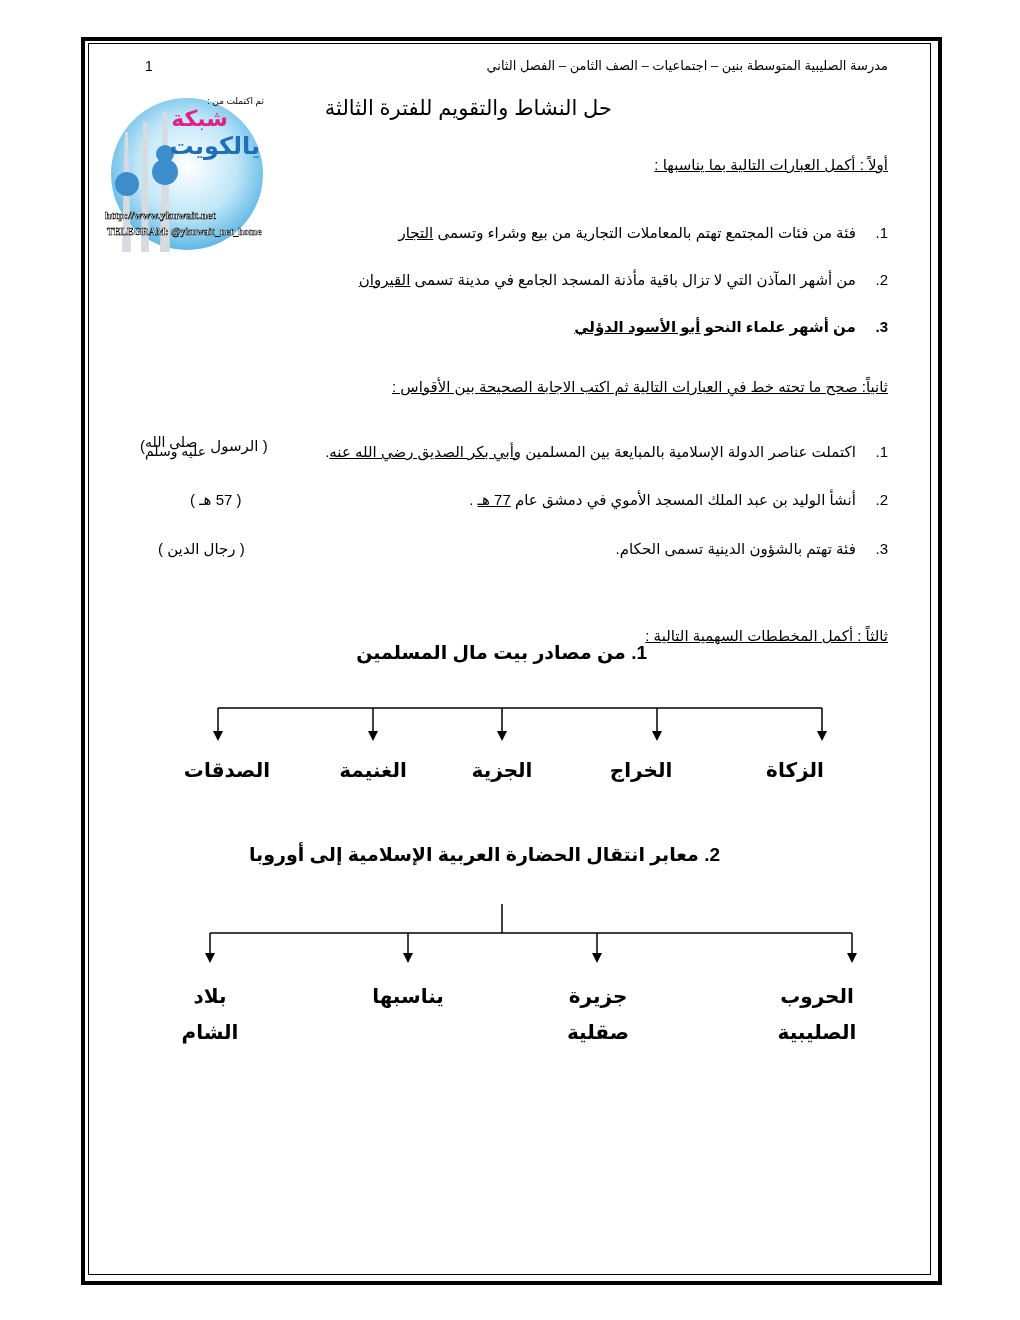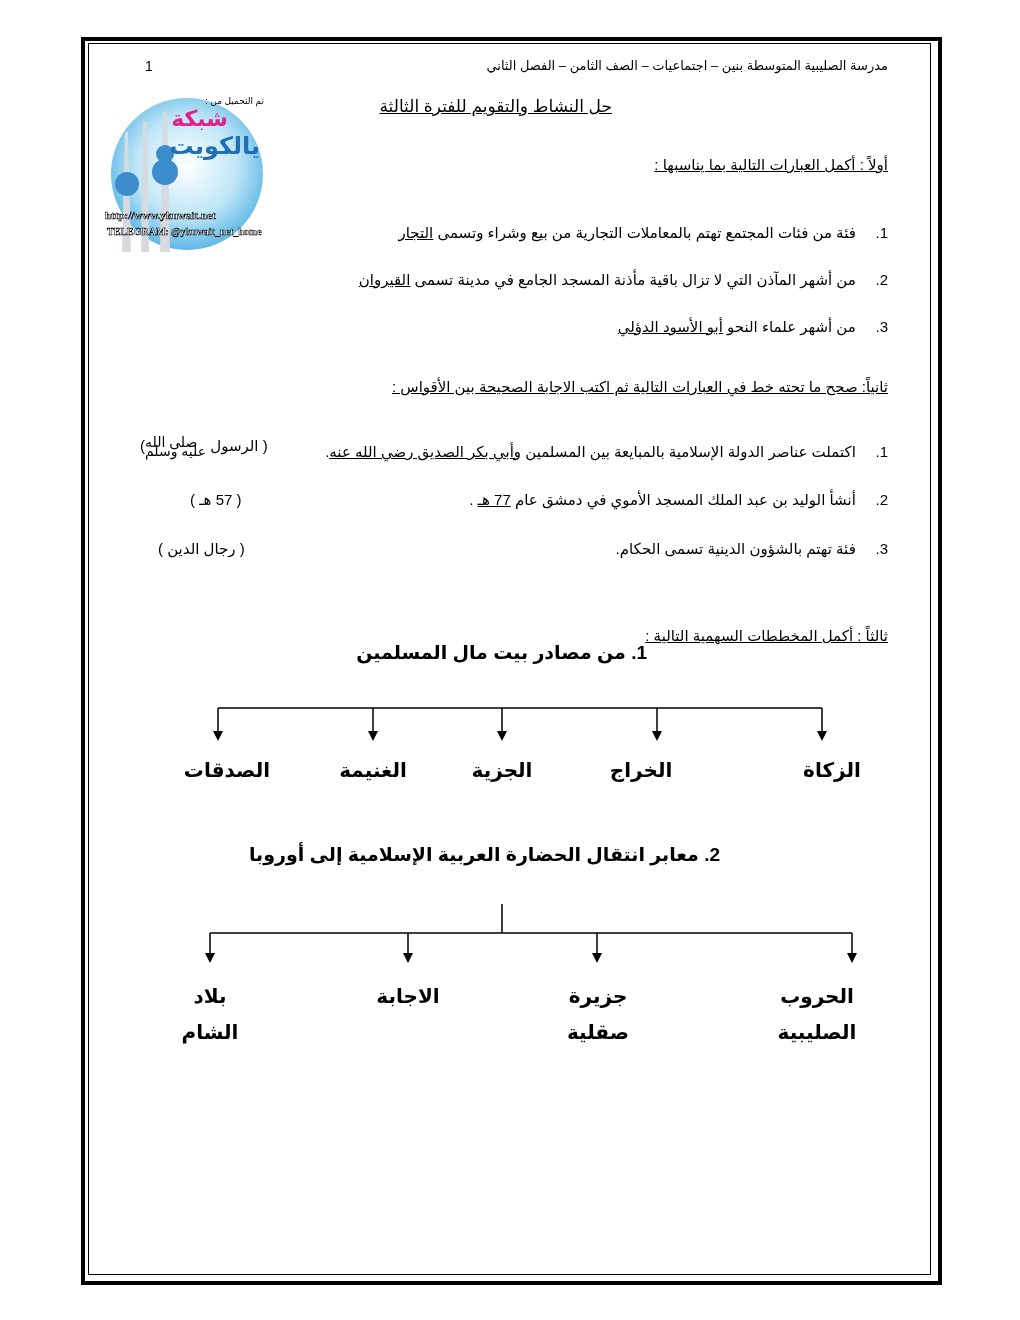--- a/index.html
+++ b/index.html
@@ -6,21 +6,21 @@
   body { width:1020px; height:1320px; position:relative; overflow:hidden;
          font-family:"Liberation Sans", "DejaVu Sans", sans-serif; color:#000; }
   .frame-outer { position:absolute; left:81px; top:37px; width:853px; height:1240px;
                  border:4px solid #000; }
   .frame-inner { position:absolute; left:88px; top:43px; width:841px; height:1230px;
                  border:1.5px solid #000; }
   .abs { position:absolute; }
   .rtl { direction:rtl; text-align:right; unicode-bidi:embed; }
   .hdr { right:132px; top:58px; font-size:13px; white-space:nowrap; }
   .pagenum { left:145px; top:58px; font-size:14px; }
-  .title { right:408px; top:96px; font-size:17px; text-decoration:underline; white-space:nowrap; }
+  .title { right:408px; top:96px; font-size:21px; white-space:nowrap; }
   .sec { right:132px; font-size:15px; text-decoration:underline; white-space:nowrap; }
   .item { right:132px; font-size:15px; white-space:nowrap; }
   .item .num { display:inline-block; width:28px; text-align:right; }
   .u { text-decoration:underline; }
   .ans { font-size:15px; white-space:nowrap; }
   .small-honorific { display:inline-block; font-size:14px; line-height:9px; text-align:left; vertical-align:middle; }
   .diag-title { font-size:19px; font-weight:bold; white-space:nowrap; }
   .node { font-size:20px; font-weight:bold; text-align:center; direction:rtl; line-height:36px; }
   .logo { left:105px; top:92px; width:165px; height:160px; }
 </style>
@@ -44,40 +44,40 @@
     </defs>
     <circle cx="82" cy="82" r="76" fill="url(#g1)"></circle>
 
     <polygon points="20,40 23,40 26,160 17,160" fill="#d7dbe0"></polygon>
     <circle cx="22" cy="92" r="12" fill="#3d8ccc"></circle>
     <polygon points="38,30 42,30 44,160 36,160" fill="#d7dbe0"></polygon>
     <polygon points="58,20 62,20 65,160 55,160" fill="#d7dbe0"></polygon>
     <circle cx="60" cy="62" r="9" fill="#3d8ccc"></circle>
     <circle cx="60" cy="80" r="13" fill="#3d8ccc"></circle>
   </svg>
-  <div class="abs rtl" style="right:6px; top:4px; font-size:9px;">تم التحميل من :</div>
+  <div class="abs rtl" style="right:6px; top:4px; font-size:9px;">تم اكتملت من :</div>
   <div class="abs rtl" style="right:42px; top:14px; font-size:22px; color:#e0218a; font-weight:bold;margin-left:48px;">شبكة</div>
   <div class="abs rtl" style="right:10px; top:40px; font-size:24px; color:#1f6fb5; font-weight:bold;">يالكويت</div>
   <div class="abs" style="left:0; top:117px; font-size:11px; font-weight:bold; color:#fff; -webkit-text-stroke:0.6px #000; font-family:'Liberation Serif', serif;">http://www.ykuwait.net</div>
   <div class="abs" style="left:2px; top:134px; font-size:10px; font-weight:bold; color:#fff; -webkit-text-stroke:0.5px #000; font-family:'Liberation Serif', serif;">TELEGRAM: @ykuwait_net_home</div>
 </div>
 
 <div class="abs rtl title">حل النشاط والتقويم للفترة الثالثة</div>
 
 <div class="abs rtl sec" style="top:156px;">أولاً : أكمل العبارات التالية بما يناسبها :</div>
 
 <div class="abs rtl item" style="top:224px;">
   <span class="num">1.</span>
   <span>فئة من فئات المجتمع تهتم بالمعاملات التجارية من بيع وشراء وتسمى </span><span class="u">التجار</span>
 </div>
 <div class="abs rtl item" style="top:271px;">
   <span class="num">2.</span>
   <span>من أشهر المآذن التي لا تزال باقية مأذنة المسجد الجامع في مدينة تسمى </span><span class="u">القيروان</span>
 </div>
-<div class="abs rtl item" style="top:318px;">
+<div class="abs rtl item" style="top:318px;font-weight:bold;">
   <span class="num">3.</span>
   <span>من أشهر علماء النحو </span><span class="u">أبو الأسود الدؤلي</span>
 </div>
 
 <div class="abs rtl sec" style="top:378px;">ثانياً:  صحح ما تحته خط في العبارات التالية ثم اكتب الاجابة الصحيحة بين الأقواس :</div>
 
 <div class="abs rtl item" style="top:443px;">
   <span class="num">1.</span>
   <span>اكتملت عناصر الدولة الإسلامية بالمبايعة بين المسلمين </span><span class="u">وأبي بكر الصديق رضي الله عنه</span><span>.</span>
 </div>
@@ -123,36 +123,36 @@
     <polygon points="497,731 507,731 502,741"></polygon>
     <polygon points="652,731 662,731 657,741"></polygon>
     <polygon points="817,731 827,731 822,741"></polygon>
     <polygon points="205,953 215,953 210,963"></polygon>
     <polygon points="403,953 413,953 408,963"></polygon>
     <polygon points="592,953 602,953 597,963"></polygon>
     <polygon points="847,953 857,953 852,963"></polygon>
   </g>
 </svg>
 
-<div class="abs node" style="left:782px; top:752px; width:100px;">الزكاة</div>
+<div class="abs node" style="left:745px; top:752px; width:100px;">الزكاة</div>
 <div class="abs node" style="left:591px; top:752px; width:100px;">الخراج</div>
 <div class="abs node" style="left:452px; top:752px; width:100px;">الجزية</div>
 <div class="abs node" style="left:323px; top:752px; width:100px;">الغنيمة</div>
 <div class="abs node" style="left:177px; top:752px; width:100px;">الصدقات</div>
 
 <div class="abs rtl diag-title" style="right:300px; top:843px;">2. معابر انتقال الحضارة العربية الإسلامية إلى أوروبا</div>
 
 <div class="abs node" style="left:767px; top:978px; width:100px;">
   <div>الحروب</div>
   <div>الصليبية</div>
 </div>
 <div class="abs node" style="left:548px; top:978px; width:100px;">
   <div>جزيرة</div>
   <div>صقلية</div>
 </div>
 <div class="abs node" style="left:358px; top:978px; width:100px;">
-  <div>الاجابة</div>
+  <div>يناسبها</div>
   <div></div>
 </div>
 <div class="abs node" style="left:160px; top:978px; width:100px;">
   <div>بلاد</div>
   <div>الشام</div>
 </div>
 
 </body></html>

